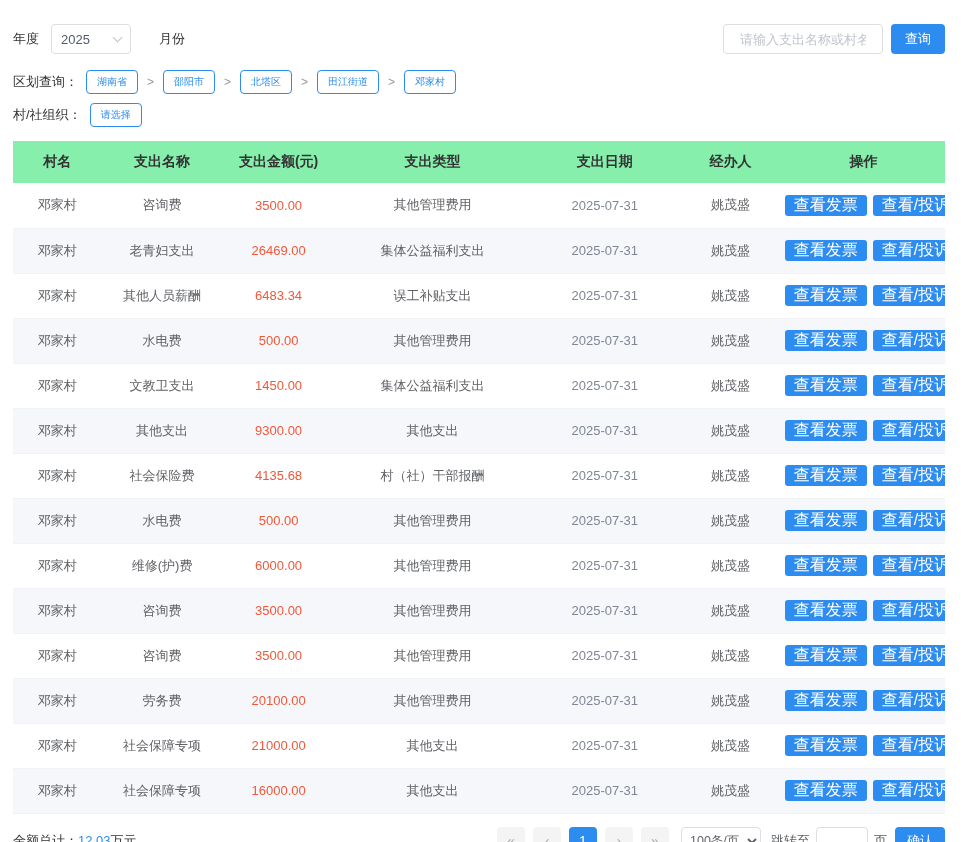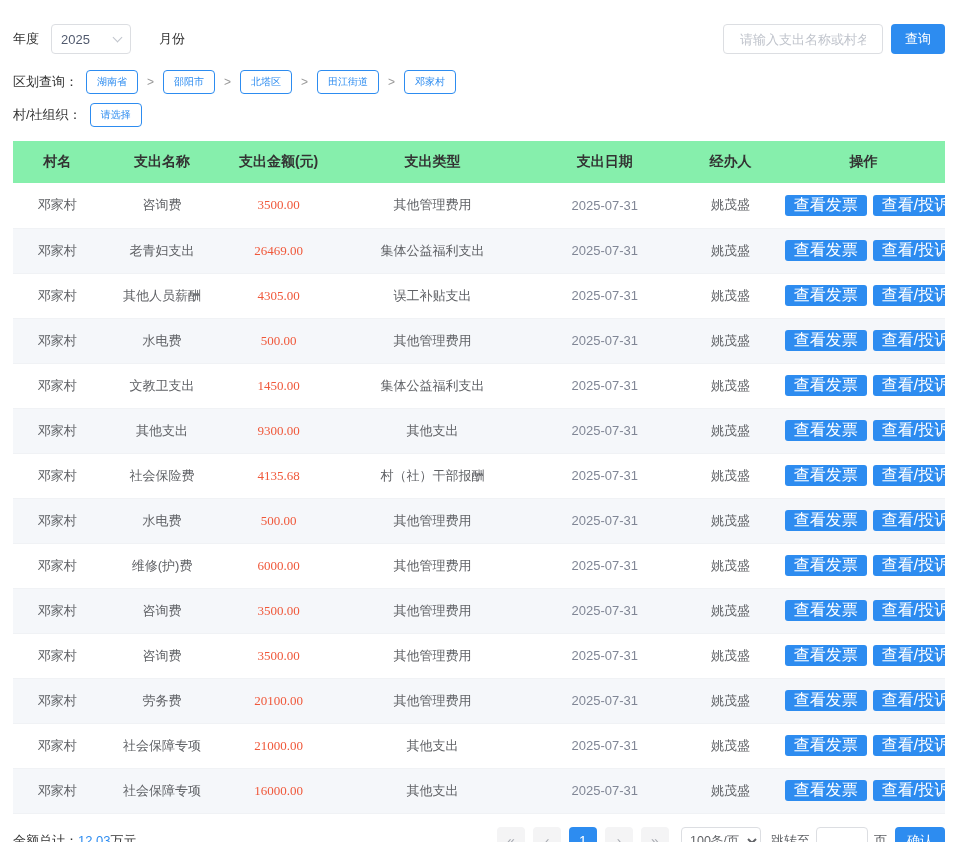--- a/index.html
+++ b/index.html
@@ -56,21 +56,21 @@
   thead th {
     background:#86efac; height:42px; font-size:14px; font-weight:600; color:#333;
     text-align:center;
   }
   tbody td {
     height:45px; font-size:13px; color:#606266; text-align:center;
     overflow:hidden; white-space:nowrap;
   }
   tbody tr:nth-child(even) { background:#f5f7fa; }
   tbody tr { border-bottom:1px solid #f0f2f5; }
-  td.amount { color:#f0583a;font-family:Liberation Serif, serif; }
+  td.amount { color:#f0583a; }
   td.date { color:#808695; }
   .act-btn {
     background:#2d8cf0; color:#fff; border:none; border-radius:3px;
     font-size:16px; padding:0 9px; margin:0 3px; cursor:pointer; white-space:nowrap;
   }
 
   
   .footer { display:flex; align-items:center; justify-content:space-between; margin-top:13px; }
   .total { font-size:13px; color:#333; }
   .total .val { color:#2d8cf0; }
@@ -173,21 +173,21 @@
           <td>老青妇支出</td>
           <td class="amount">26469.00</td>
           <td>集体公益福利支出</td>
           <td class="date">2025-07-31</td>
           <td>姚茂盛</td>
           <td><button class="act-btn">查看发票</button><button class="act-btn">查看/投诉</button></td>
         </tr>
         <tr>
           <td>邓家村</td>
           <td>其他人员薪酬</td>
-          <td class="amount">4305.00</td>
+          <td class="amount">6483.34</td>
           <td>误工补贴支出</td>
           <td class="date">2025-07-31</td>
           <td>姚茂盛</td>
           <td><button class="act-btn">查看发票</button><button class="act-btn">查看/投诉</button></td>
         </tr>
         <tr>
           <td>邓家村</td>
           <td>水电费</td>
           <td class="amount">500.00</td>
           <td>其他管理费用</td>

